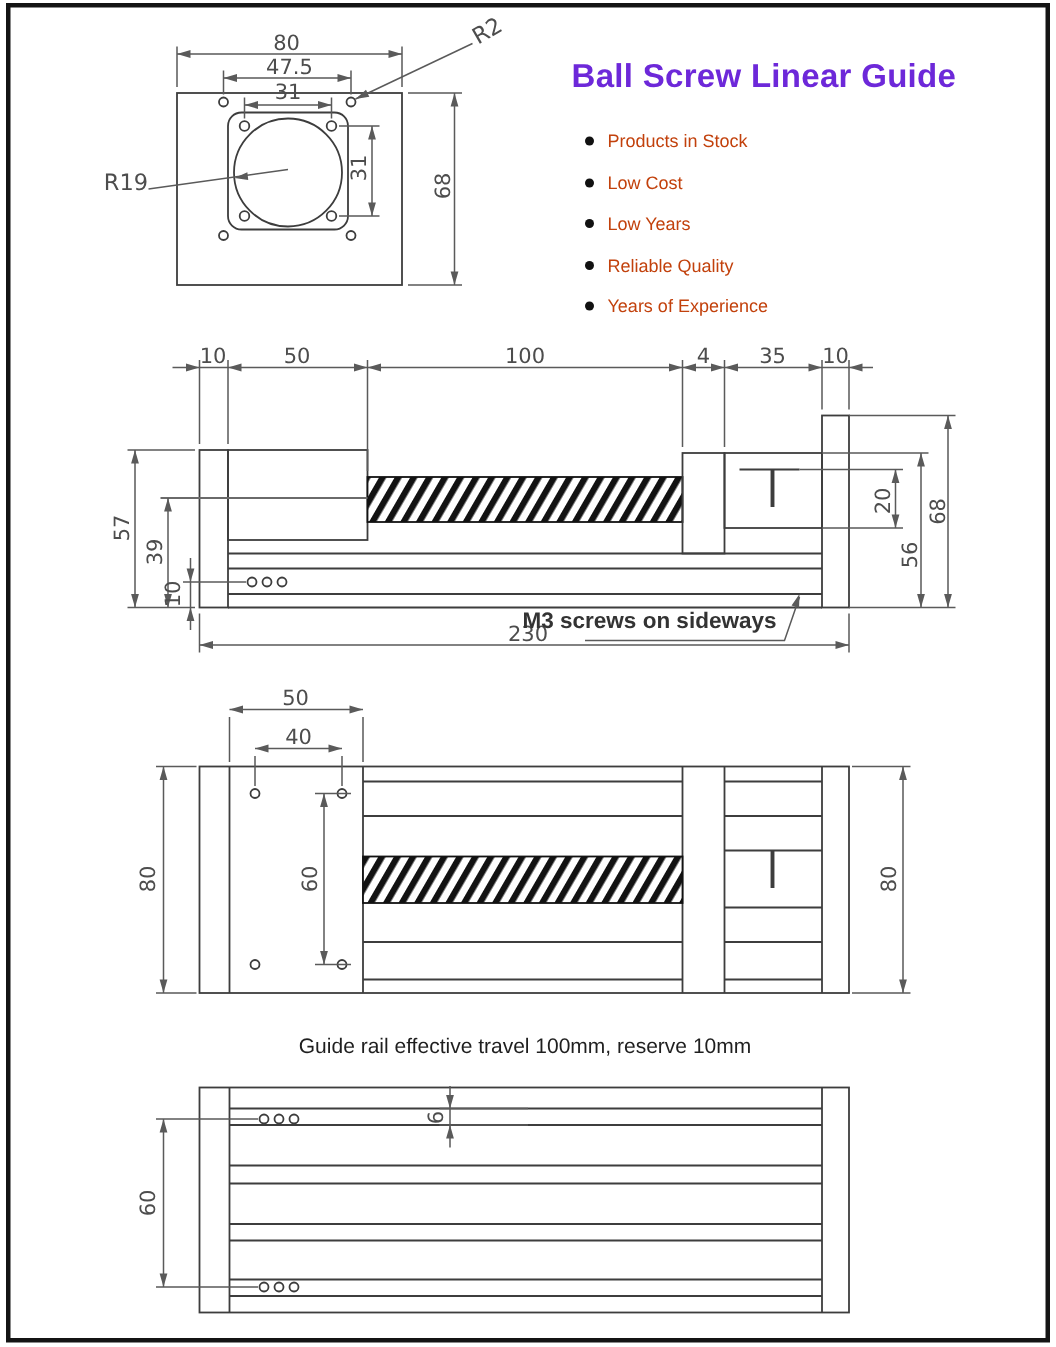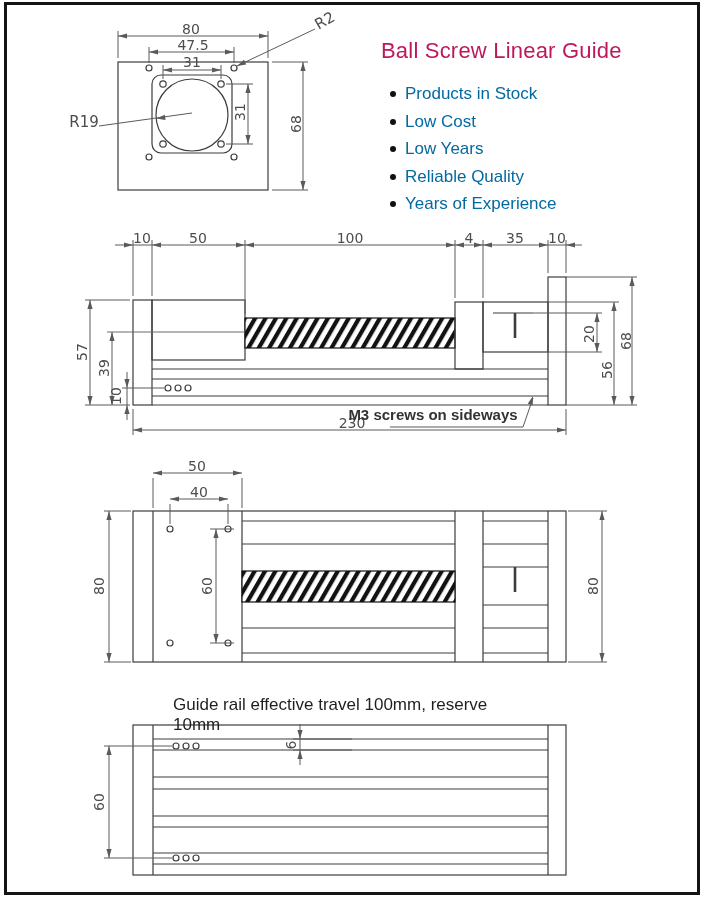--- a/index.html
+++ b/index.html
@@ -4,26 +4,26 @@
 <style>
   html,body{margin:0;padding:0;background:#fff;}
   #page{position:relative;width:704px;height:898px;background:#fff;overflow:hidden;
         font-family:"Liberation Sans",sans-serif;}
   #frame{position:absolute;left:4px;top:2px;right:4px;bottom:3px;border:3px solid #141414;}
   svg{position:absolute;left:0;top:0;}
   .lbl{position:absolute;white-space:nowrap;transform:translate(-50%,-50%);
        font-family:"DejaVu Sans",sans-serif;font-size:14px;color:#4d4d4d;line-height:1;}
   .lbl.v{transform:translate(-50%,-50%) rotate(-90deg);}
   .lbl.r2{transform:translate(-50%,-50%) rotate(-30deg);}
-  .title{position:absolute;left:381px;top:38px;font-size:22px;font-weight:400;color:#be185d;
+  .title{position:absolute;left:381px;top:38px;font-size:22px;font-weight:700;color:#6d28d9;
          letter-spacing:.2px;}
-  .feature{position:absolute;left:405px;font-size:17px;color:#0369a1;line-height:20px;}
+  .feature{position:absolute;left:405px;font-size:12px;color:#c2410c;line-height:20px;}
   .dot{position:absolute;left:390px;width:6px;height:6px;border-radius:50%;background:#111;}
   .caption{position:absolute;left:350px;top:697px;transform:translate(-50%,-50%);
-           font-size:17px;color:#1f1f1f;margin-top:18px;}
+           font-size:14px;color:#1f1f1f;}
   .note{position:absolute;left:433px;top:414px;transform:translate(-50%,-50%);
         font-size:15px;color:#333;font-weight:bold;}
 </style>
 </head>
 <body>
 
 <div id="page">
   <div id="frame"></div>
 
   <svg width="704" height="898" viewBox="0 0 704 898">

